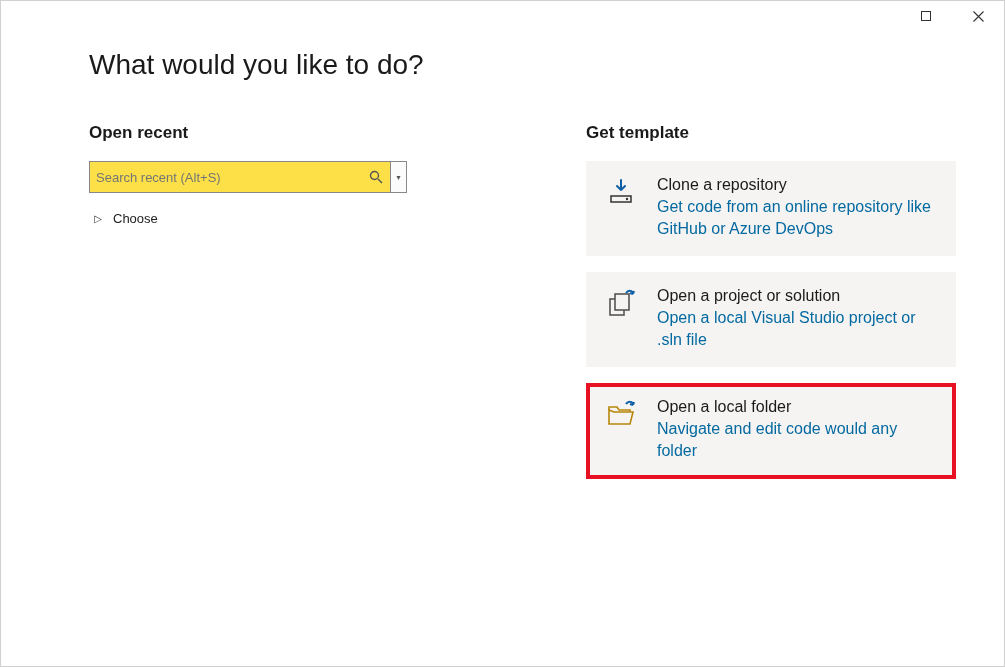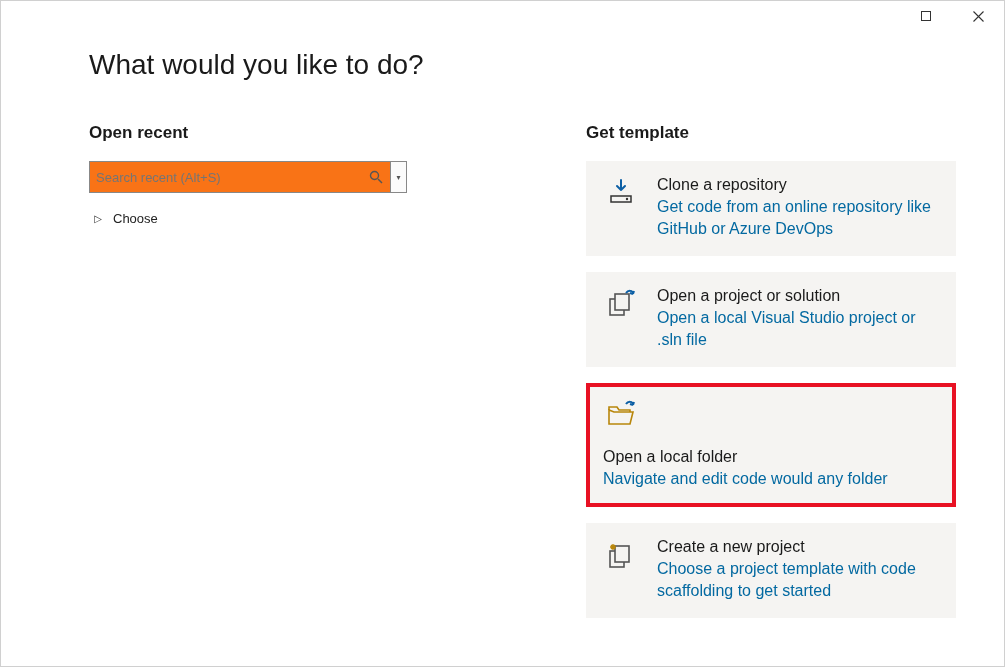--- a/index.html
+++ b/index.html
@@ -58,21 +58,21 @@
     height: 32px;
     margin-bottom: 14px;
     width: 318px;
   }
   .search-box {
     flex:1;
     border: 1px solid #888;
     display:flex;
     align-items:center;
     padding: 0 6px;
-    background:#f97316;
+    background:#fde047;
   }
   .search-input {
     flex:1;
     border:none;
     outline:none;
     font-size: 13px;
     font-family: inherit;
     background:transparent;
   }
   .search-icon {
@@ -102,41 +102,40 @@
     color:#222;
     cursor:pointer;
   }
   .caret {
     font-size: 10px;
     color:#333;
     width:10px;
     text-align:center;
   }
   
-  .card-list { display:flex; flex-direction:column; gap: 16px; }
+  .card-list { display:flex; flex-direction:column; gap: 16px; align-items: center; }
   .card {
     background: #f5f4f2;
     padding: 12px 14px 14px 14px;
     display:flex;
     gap: 18px;
     cursor:pointer;
     border: 3px solid transparent;
   }
   .card.highlight {
     border: 3px solid #e81123;
     border-color: #e02626;
     border-width: 3px;
     border-color: #e2261f;
     border-color: #e81123;
     border: 4px solid #e81123;
     border-color: #e62424;
     border-width: 4px;
     border-color: #e81123;
     padding: 11px 13px 13px 13px;
-    flex-direction: column;
   }
   .card.highlight { border:4px solid #e81123; }
   .card-icon {
     width: 36px;
     display:flex;
     align-items:flex-start;
     justify-content:center;
     padding-top:2px;
   }
   .card-body { flex:1; }
@@ -239,30 +238,17 @@
               <path d="M20 4 C22 1 27 1 27 5" stroke="#0c5fa5" stroke-width="2" fill="none"></path>
               <path d="M27 5 L24 4 M27 5 L28 2" stroke="#0c5fa5" stroke-width="2"></path>
             </svg>
           </div>
           <div class="card-body">
             <div class="card-title">Open a local folder</div>
             <div class="card-desc">Navigate and edit code would any folder</div>
           </div>
         </div>
 
-        <div class="card">
-          <div class="card-icon">
-            <svg width="30" height="30" viewBox="0 0 30 30">
-              <rect x="4" y="11" width="14" height="16" fill="none" stroke="#555" stroke-width="1.6"></rect>
-              <rect x="9" y="6" width="14" height="16" fill="#f5f4f2" stroke="#555" stroke-width="1.6"></rect>
-              <path d="M7 4 L7 10 M4 7 L10 7 M5 5 L9 9 M9 5 L5 9" stroke="#b8860b" stroke-width="1.4"></path>
-            </svg>
-          </div>
-          <div class="card-body">
-            <div class="card-title">Create a new project</div>
-            <div class="card-desc">Choose a project template with code scaffolding to get started</div>
-          </div>
-        </div>
 
       </div>
     </div>
   </div>
 </div>
 
 </body></html>

